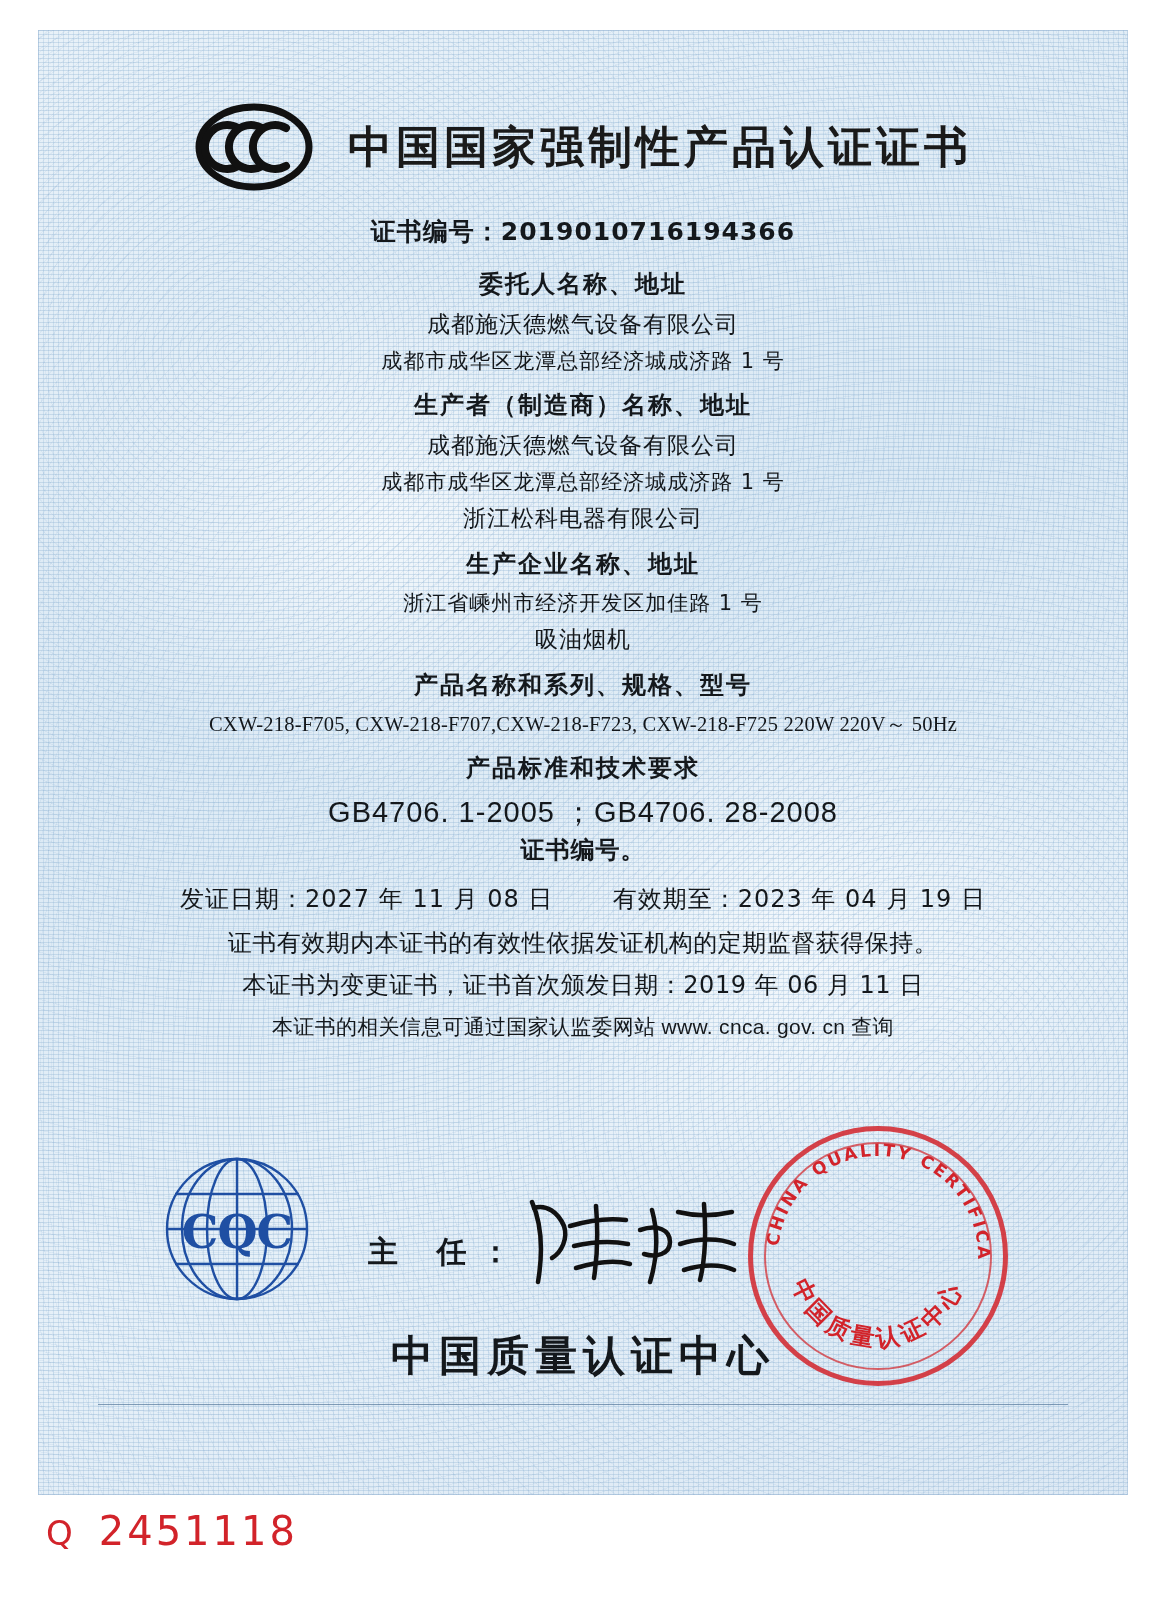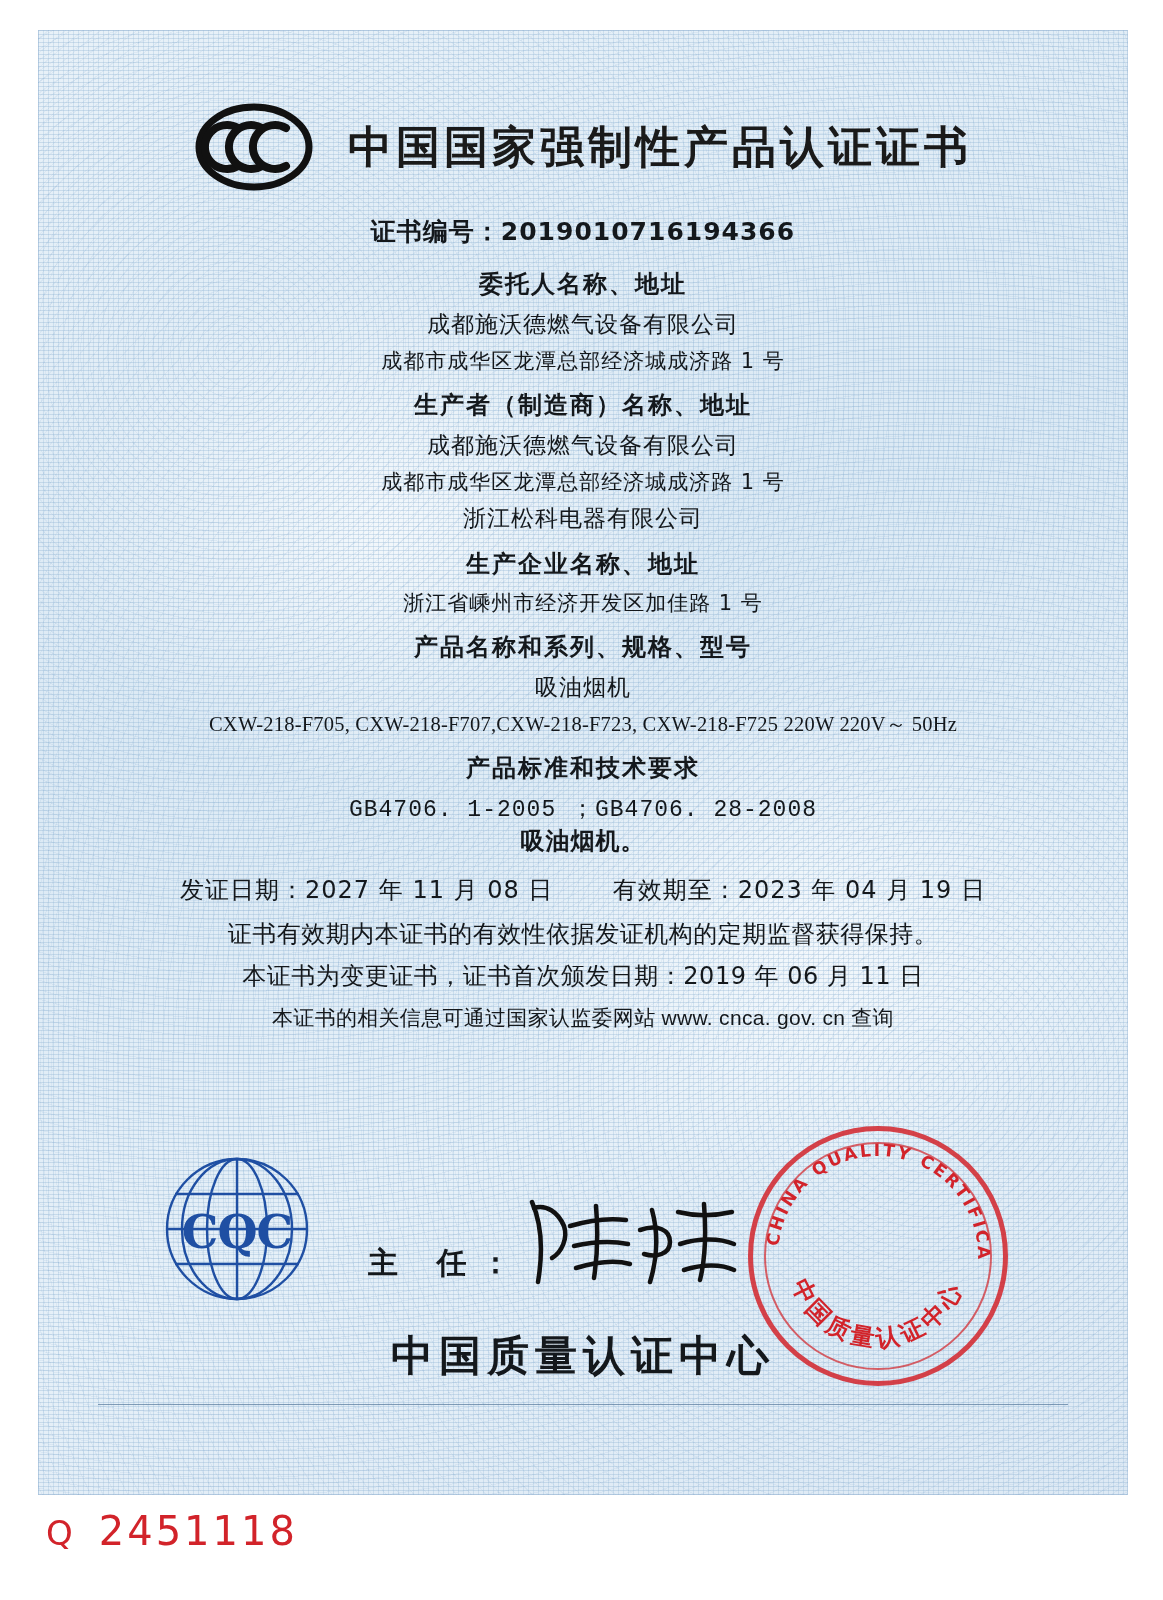--- a/index.html
+++ b/index.html
@@ -105,22 +105,22 @@
   .sec-value.small {
     font-size: 21px;
   }
   .models {
     font-family: Liberation Serif, serif;
     font-size: 20.5px;
     letter-spacing: 0.2px;
     margin-bottom: 6px;
   }
   .standards {
-    font-family: Liberation Mono, monospace;
-    font-size: 23px;
+    font-family: Liberation Sans, sans-serif;
+    font-size: 29px;
     letter-spacing: 1px;
   }
   .statement {
     font-family: "DejaVu Sans", sans-serif;
     font-size: 24px;
     font-weight: bold;
     letter-spacing: 1px;
     margin-top: 20px;
     line-height: 1.42;
   }
@@ -172,21 +172,21 @@
     text-align: center;
     font-family: "DejaVu Serif", serif;
     font-weight: bold;
     font-size: 46px;
     letter-spacing: -1px;
     color: #1f4fa3;
   }
   .director {
     position: absolute;
     left: 330px;
-    top: 95px;
+    top: 84px;
     font-family: "DejaVu Sans", sans-serif;
     font-size: 30px;
     font-weight: bold;
     letter-spacing: 14px;
     color: #14181c;
     border-radius: 12px;
   }
   .signature {
     position: absolute;
     left: 480px;
@@ -299,28 +299,28 @@
         <p class="line sec-value small">成都市成华区龙潭总部经济城成济路 1 号</p>
 
         <p class="line sec-label">生产者（制造商）名称、地址</p>
         <p class="line sec-value">成都施沃德燃气设备有限公司</p>
         <p class="line sec-value small">成都市成华区龙潭总部经济城成济路 1 号</p>
 
         <p class="line sec-value">浙江松科电器有限公司</p>
         <p class="line sec-label">生产企业名称、地址</p>
         <p class="line sec-value small">浙江省嵊州市经济开发区加佳路 1 号</p>
 
+        <p class="line sec-value">吸油烟机</p>
         <p class="line sec-label">产品名称和系列、规格、型号</p>
-        <p class="line sec-value">吸油烟机</p>
         <p class="line models">CXW-218-F705, CXW-218-F707,CXW-218-F723, CXW-218-F725 220W 220V～ 50Hz</p>
 
         <p class="line sec-label">产品标准和技术要求</p>
         <p class="line standards">GB4706. 1-2005 ；GB4706. 28-2008</p>
 
-        <p class="line statement" style="margin-top:0">吸油烟机。</p>
+        <p class="line statement" style="margin-top:0">证书编号。</p>
 
         <p class="line dates">
           <span>发证日期：2027 年 11 月 08 日</span>
           <span class="gap"></span>
           <span>有效期至：2023 年 04 月 19 日</span>
         </p>
 
         <p class="line note1">证书有效期内本证书的有效性依据发证机构的定期监督获得保持。</p>
         <p class="line note2">本证书为变更证书，证书首次颁发日期：2019 年 06 月 11 日</p>
         <p class="line note3">本证书的相关信息可通过国家认监委网站 www. cnca. gov. cn 查询</p>

